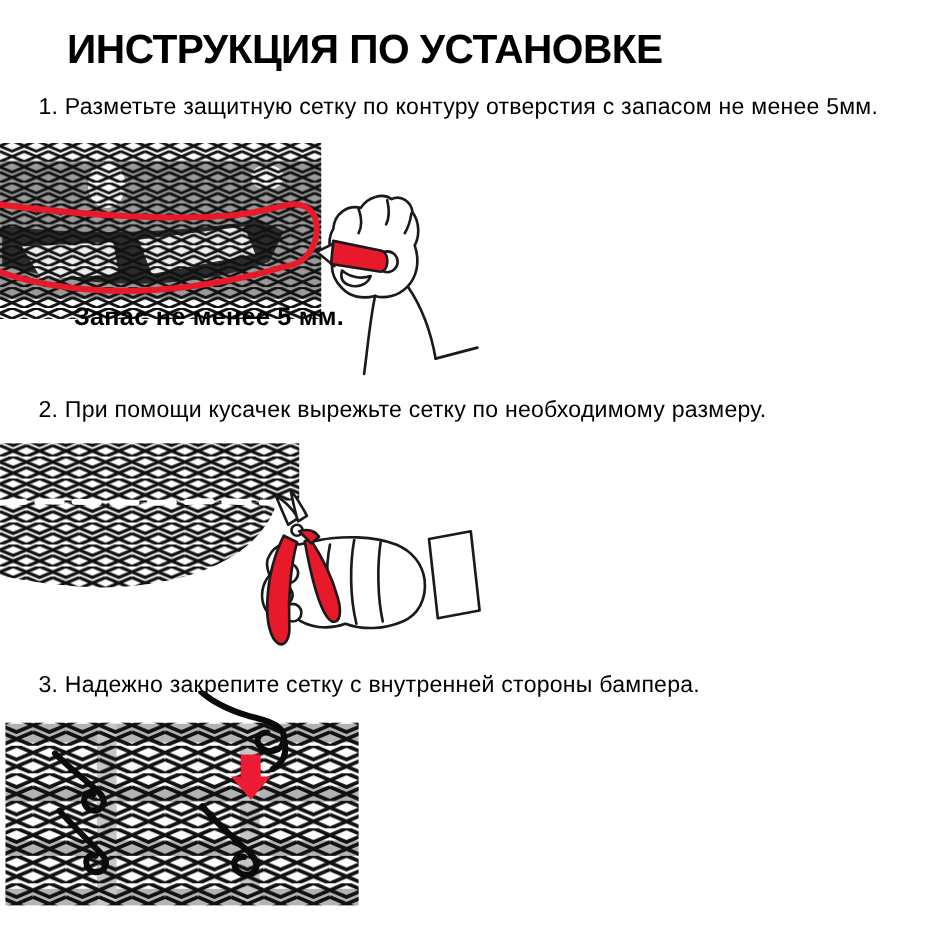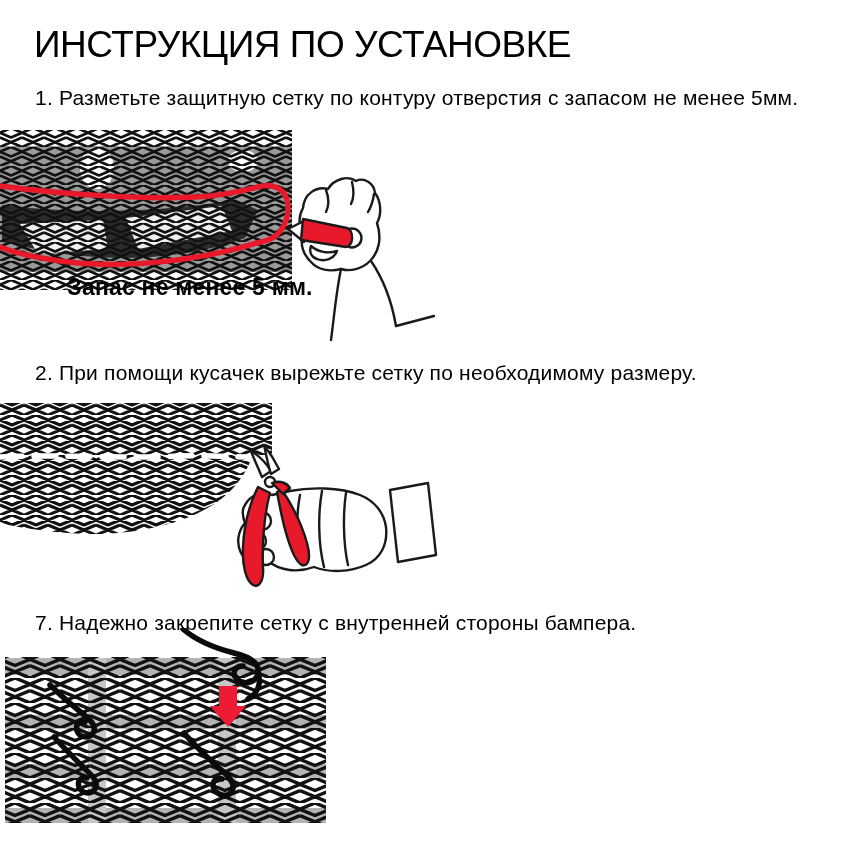--- a/index.html
+++ b/index.html
@@ -2,22 +2,22 @@
 <html style="--red: #e8192b; --arrow: #ed1b34; --dark: #2b2b2b; --grayblob: #9a9a9a; --lightpanel: #f0f0f0; --bar: #b3b3b3; --vbar: #c6c6c6; --mesh: #111111; --ink: #1a1a1a;"><head>
 <meta charset="utf-8">
 <style>
   html,body{margin:0;padding:0;}
   body{
     width:860px;height:860px;position:relative;overflow:hidden;
     background:#ffffff;color:#000;
     font-family:"Liberation Sans","DejaVu Sans",sans-serif;
   }
   .page-title{
-    position:absolute;left:34px;top:24px;
-    font-size:37px;font-weight:normal;letter-spacing:-0.5px;white-space:nowrap;
+    position:absolute;left:61px;top:24px;
+    font-size:37px;font-weight:bold;letter-spacing:-0.5px;white-space:nowrap;
   }
   .step-text{
     position:absolute;left:35px;font-size:21px;letter-spacing:0.2px;white-space:nowrap;
   }
   .step-text.s1{top:86px;text-align:right;}
   .step-text.s2{top:349px;margin-top:12px;}
   .step-text.s3{top:611px;}
   .fig{position:absolute;left:0;}
   .fig.f1{top:128px;}
   .fig.f2{top:395px;}
@@ -106,21 +106,21 @@
     <path d="M264,50 C270,58 276,68 279,74 L271,79 C268,70 266,59 264,50 Z" fill="#ffffff"></path>
     <circle cx="270" cy="87" r="5" fill="#ffffff"></circle>
     <path d="M258,92 C250,108 244,130 243,152 C242,170 246,186 253,190 C259,193 264,186 263,172
              C262,150 264,120 270,98 Z" fill="var(--red)"></path>
     <path d="M282,95 C292,110 302,130 307,148 C311,162 309,172 302,170 C295,167 290,152 286,138
              C282,124 279,108 277,97 Z" fill="var(--red)"></path>
     <path d="M272,88 C280,85 287,88 290,93 L283,99 C279,95 275,91 272,88 Z" fill="var(--red)"></path>
   </g>
 </svg>
 
-<div class="step-text s3">7. Надежно закрепите сетку с внутренней стороны бампера.</div>
+<div class="step-text s3">3. Надежно закрепите сетку с внутренней стороны бампера.</div>
 
 <svg class="fig f3" width="450" height="232" viewBox="0 0 450 232" aria-hidden="true">
   <defs>
     <pattern id="mesh3" width="30" height="25" patternUnits="userSpaceOnUse">
       <path d="M0,6.25 L15,0 L30,6.25 L15,12.5 Z M0,12.5 L15,18.75 L0,25 M30,12.5 L15,18.75 L30,25" fill="none" stroke="var(--mesh)" stroke-width="3.5" stroke-linejoin="round"></path>
     </pattern>
   </defs>
 
   <g>
     <rect x="5" y="29" width="321" height="166" fill="#ffffff"></rect>

